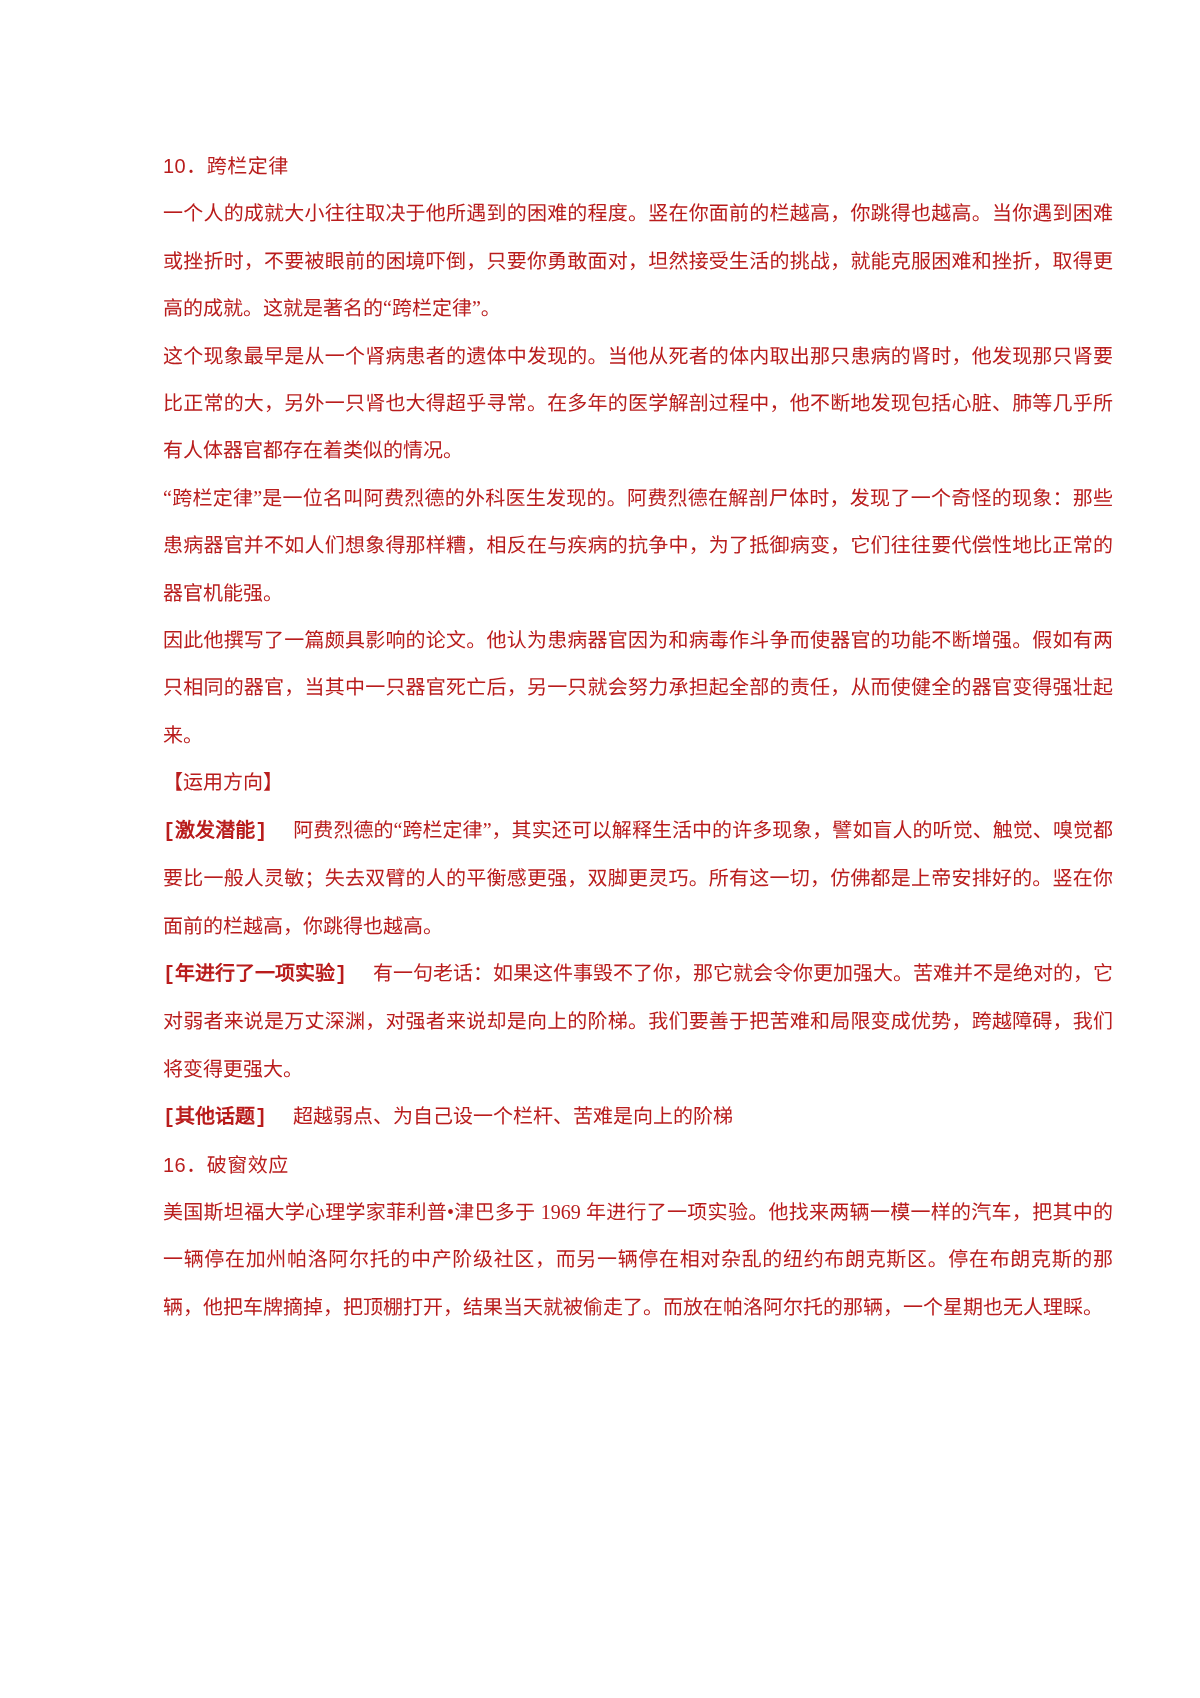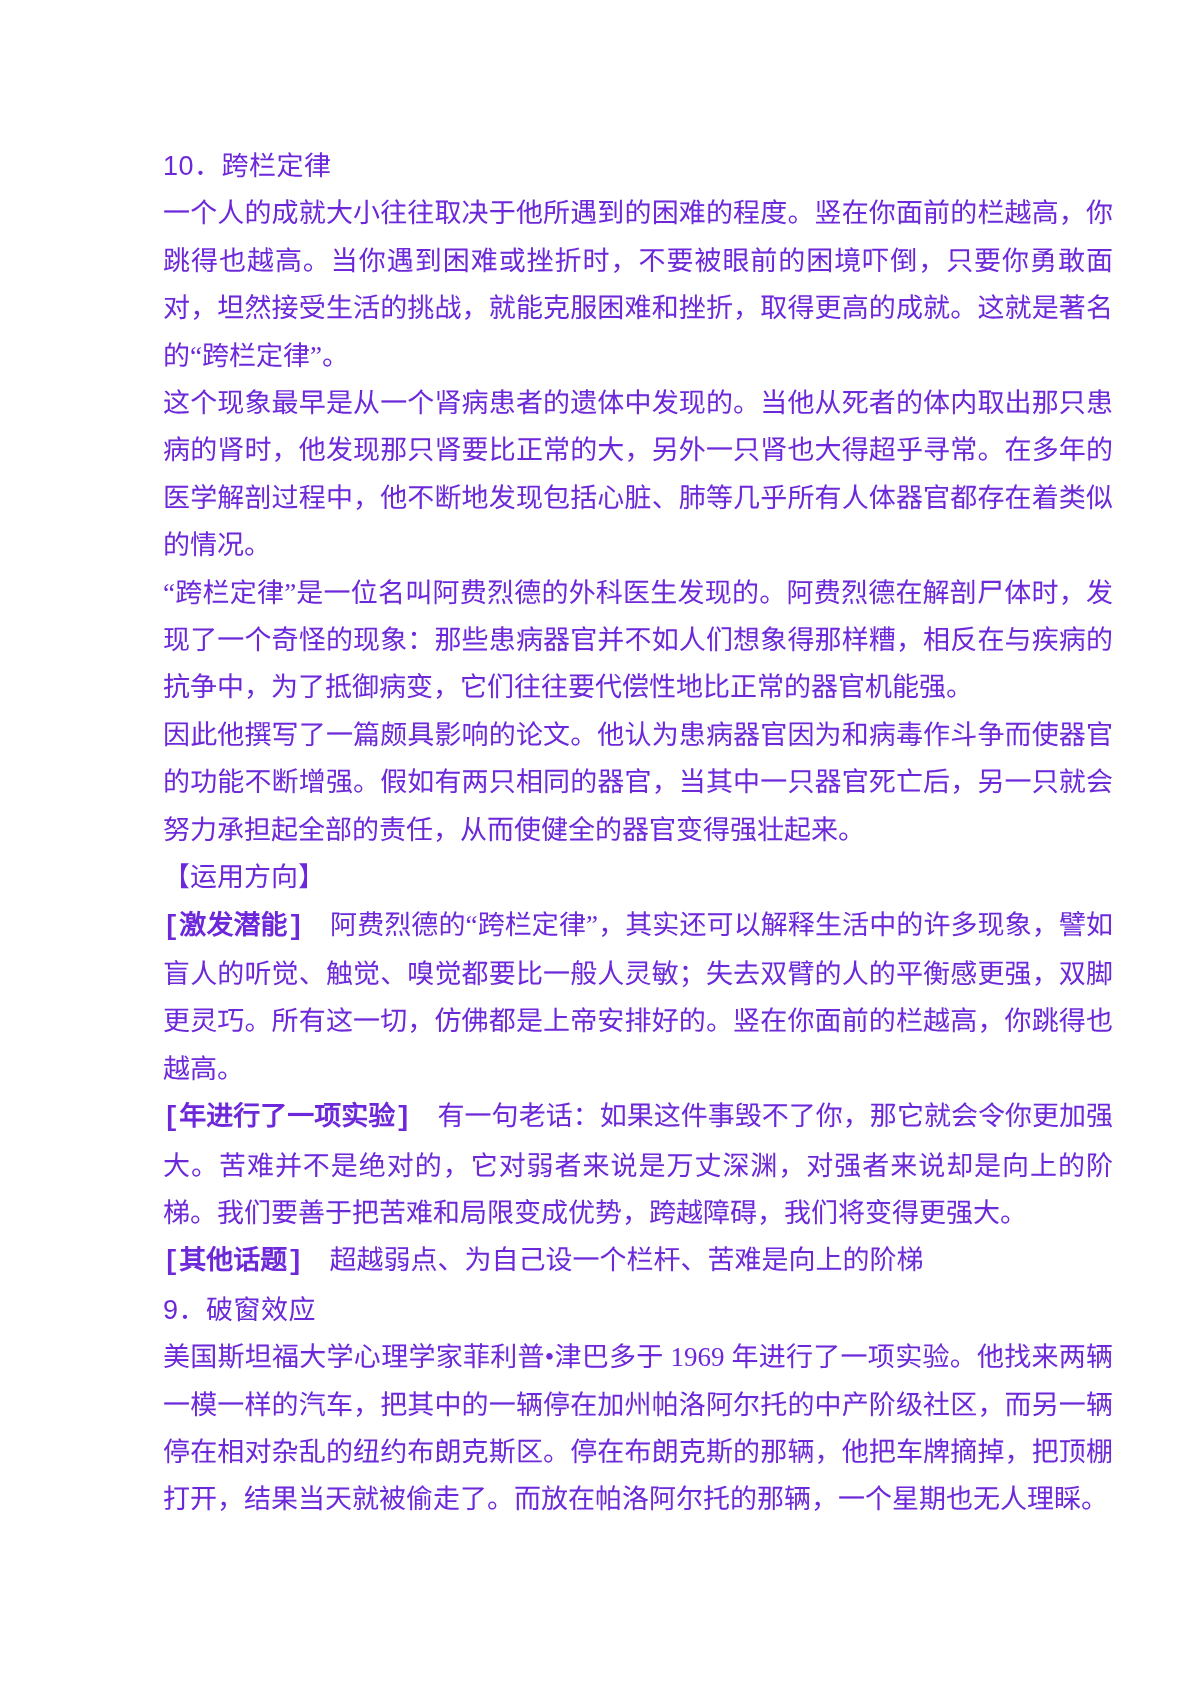--- a/index.html
+++ b/index.html
@@ -11,23 +11,23 @@
     width: 1200px;
     height: 1698px;
     overflow: hidden;
   }
   .page {
     box-sizing: border-box;
     width: 1200px;
     height: 1698px;
     padding: 143px 87px 0 163px;
     background: #ffffff;
-    color: #6d28d9;
+    color: #b91c1c;
     font-family: "Liberation Serif", "DejaVu Serif", serif;
-    font-size: 27px;
+    font-size: 20px;
     line-height: 47.4px;
   }
   .page p, .page h2, .page h3 {
     margin: 0;
     padding: 0;
     font-size: inherit;
     line-height: inherit;
     font-weight: normal;
   }
   .body-para {
@@ -76,17 +76,17 @@
   </p>
 
   <p class="body-para">
     <span class="tag-label">[年进行了一项实验]</span><span>有一句老话：如果这件事毁不了你，那它就会令你更加强大。苦难并不是绝对的，它对弱者来说是万丈深渊，对强者来说却是向上的阶梯。我们要善于把苦难和局限变成优势，跨越障碍，我们将变得更强大。</span>
   </p>
 
   <p class="body-para">
     <span class="tag-label">[其他话题]</span><span>超越弱点、为自己设一个栏杆、苦难是向上的阶梯</span>
   </p>
 
-  <h2 class="num-heading">9．破窗效应</h2>
+  <h2 class="num-heading">16．破窗效应</h2>
 
   <p class="body-para">美国斯坦福大学心理学家菲利普•津巴多于 1969 年进行了一项实验。他找来两辆一模一样的汽车，把其中的一辆停在加州帕洛阿尔托的中产阶级社区，而另一辆停在相对杂乱的纽约布朗克斯区。停在布朗克斯的那辆，他把车牌摘掉，把顶棚打开，结果当天就被偷走了。而放在帕洛阿尔托的那辆，一个星期也无人理睬。</p>
 
 </div>
 
 </body></html>

